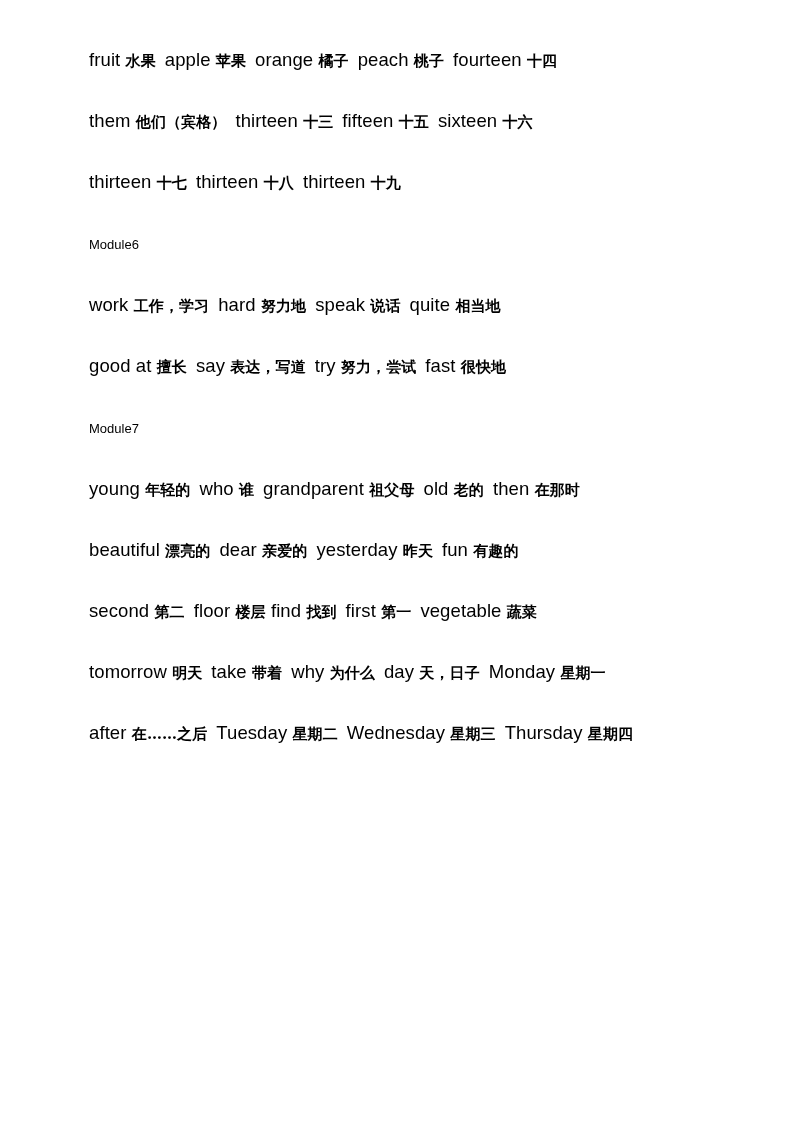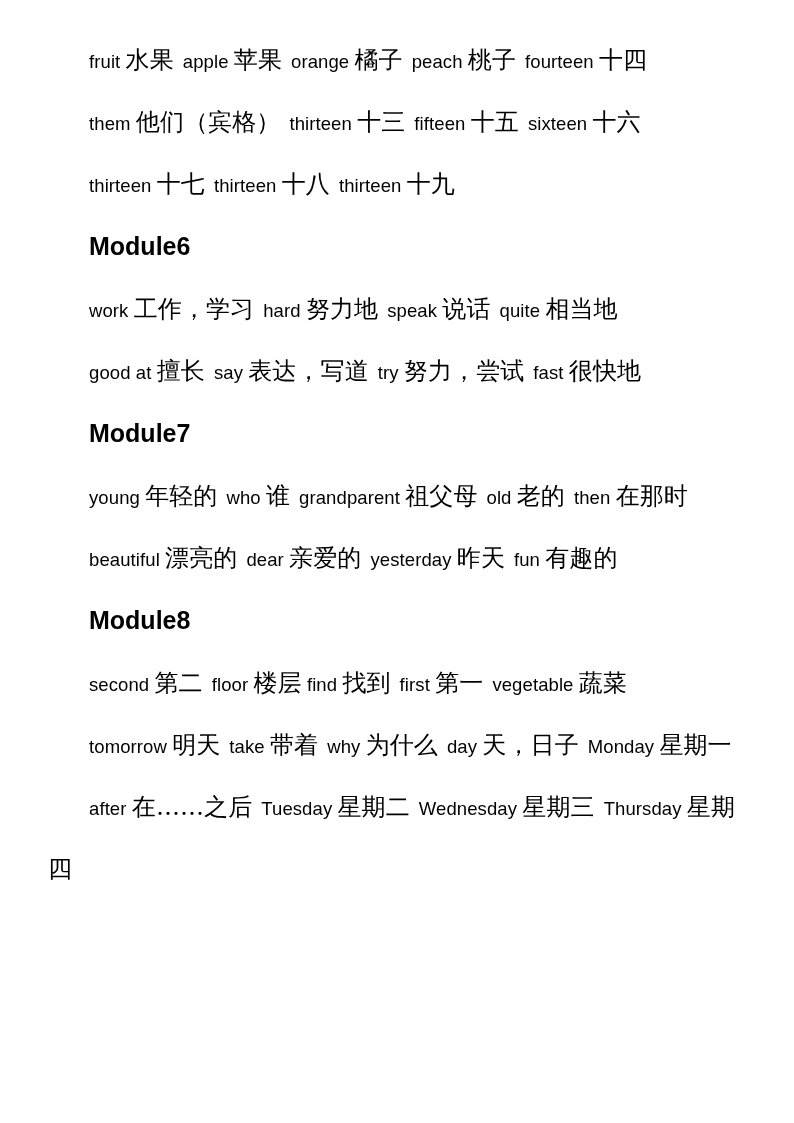--- a/index.html
+++ b/index.html
@@ -52,29 +52,29 @@
     width: 41px;
   }
   .en {
     font-family: "Liberation Sans", "DejaVu Sans", sans-serif;
     font-weight: 500;
     font-size: 18.5px;
     margin-top: 16px;
   }
   .zh {
     font-family: "DejaVu Serif", "Liberation Serif", serif;
-    font-weight: 400;
-    font-size: 24px;
+    font-weight: 700;
+    font-size: 15px;
   }
   .pair { white-space: nowrap; }
   .gap { display: inline-block; width: 9px; }
   .mod {
     font-family: "Liberation Sans", "DejaVu Sans", sans-serif;
-    font-weight: 700;
-    font-size: 25px;
+    font-weight: 400;
+    font-size: 13px;
   }
 </style>
 </head>
 <body>
 
 <div class="page">
   <div class="content">
 
     <div class="line"><span class="indent"></span><span class="pair"><span class="en">fruit</span> <span class="zh">水果</span></span><span class="gap"></span><span class="pair"><span class="en">apple</span> <span class="zh">苹果</span></span><span class="gap"></span><span class="pair"><span class="en">orange</span> <span class="zh">橘子</span></span><span class="gap"></span><span class="pair"><span class="en">peach</span> <span class="zh">桃子</span></span><span class="gap"></span><span class="pair"><span class="en">fourteen</span> <span class="zh">十四</span></span></div>
 
@@ -87,21 +87,20 @@
     <div class="line"><span class="indent"></span><span class="pair"><span class="en">work</span> <span class="zh">工作，学习</span></span><span class="gap"></span><span class="pair"><span class="en">hard</span> <span class="zh">努力地</span></span><span class="gap"></span><span class="pair"><span class="en">speak</span> <span class="zh">说话</span></span><span class="gap"></span><span class="pair"><span class="en">quite</span> <span class="zh">相当地</span></span></div>
 
     <div class="line"><span class="indent"></span><span class="pair"><span class="en">good at</span> <span class="zh">擅长</span></span><span class="gap"></span><span class="pair"><span class="en">say</span> <span class="zh">表达，写道</span></span><span class="gap"></span><span class="pair"><span class="en">try</span> <span class="zh">努力，尝试</span></span><span class="gap"></span><span class="pair"><span class="en">fast</span> <span class="zh">很快地</span></span></div>
 
     <div class="module-heading"><span class="indent"></span><span class="mod">Module7</span></div>
 
     <div class="line"><span class="indent"></span><span class="pair"><span class="en">young</span> <span class="zh">年轻的</span></span><span class="gap"></span><span class="pair"><span class="en">who</span> <span class="zh">谁</span></span><span class="gap"></span><span class="pair"><span class="en">grandparent</span> <span class="zh">祖父母</span></span><span class="gap"></span><span class="pair"><span class="en">old</span> <span class="zh">老的</span></span><span class="gap"></span><span class="pair"><span class="en">then</span> <span class="zh">在那时</span></span></div>
 
     <div class="line"><span class="indent"></span><span class="pair"><span class="en">beautiful</span> <span class="zh">漂亮的</span></span><span class="gap"></span><span class="pair"><span class="en">dear</span> <span class="zh">亲爱的</span></span><span class="gap"></span><span class="pair"><span class="en">yesterday</span> <span class="zh">昨天</span></span><span class="gap"></span><span class="pair"><span class="en">fun</span> <span class="zh">有趣的</span></span></div>
 
-    <div class="module-heading"><span class="indent"></span><span class="mod">Module8</span></div>
 
     <div class="line"><span class="indent"></span><span class="pair"><span class="en">second</span> <span class="zh">第二</span></span><span class="gap"></span><span class="pair"><span class="en">floor</span> <span class="zh">楼层</span></span> <span class="pair"><span class="en">find</span> <span class="zh">找到</span></span><span class="gap"></span><span class="pair"><span class="en">first</span> <span class="zh">第一</span></span><span class="gap"></span><span class="pair"><span class="en">vegetable</span> <span class="zh">蔬菜</span></span></div>
 
 
 
     <div class="line"><span class="indent"></span><span class="pair"><span class="en">tomorrow</span> <span class="zh">明天</span></span><span class="gap"></span><span class="pair"><span class="en">take</span> <span class="zh">带着</span></span><span class="gap"></span><span class="pair"><span class="en">why</span> <span class="zh">为什么</span></span><span class="gap"></span><span class="pair"><span class="en">day</span> <span class="zh">天，日子</span></span><span class="gap"></span><span><span class="en">Monday</span> <span class="zh">星期一</span></span></div>
 
     <div class="line"><span class="indent"></span><span class="pair"><span class="en">after</span> <span class="zh">在……之后</span></span><span class="gap"></span><span class="pair"><span class="en">Tuesday</span> <span class="zh">星期二</span></span><span class="gap"></span><span class="pair"><span class="en">Wednesday</span> <span class="zh">星期三</span></span><span class="gap"></span><span><span class="en">Thursday</span> <span class="zh">星期四</span></span></div>
 
 

